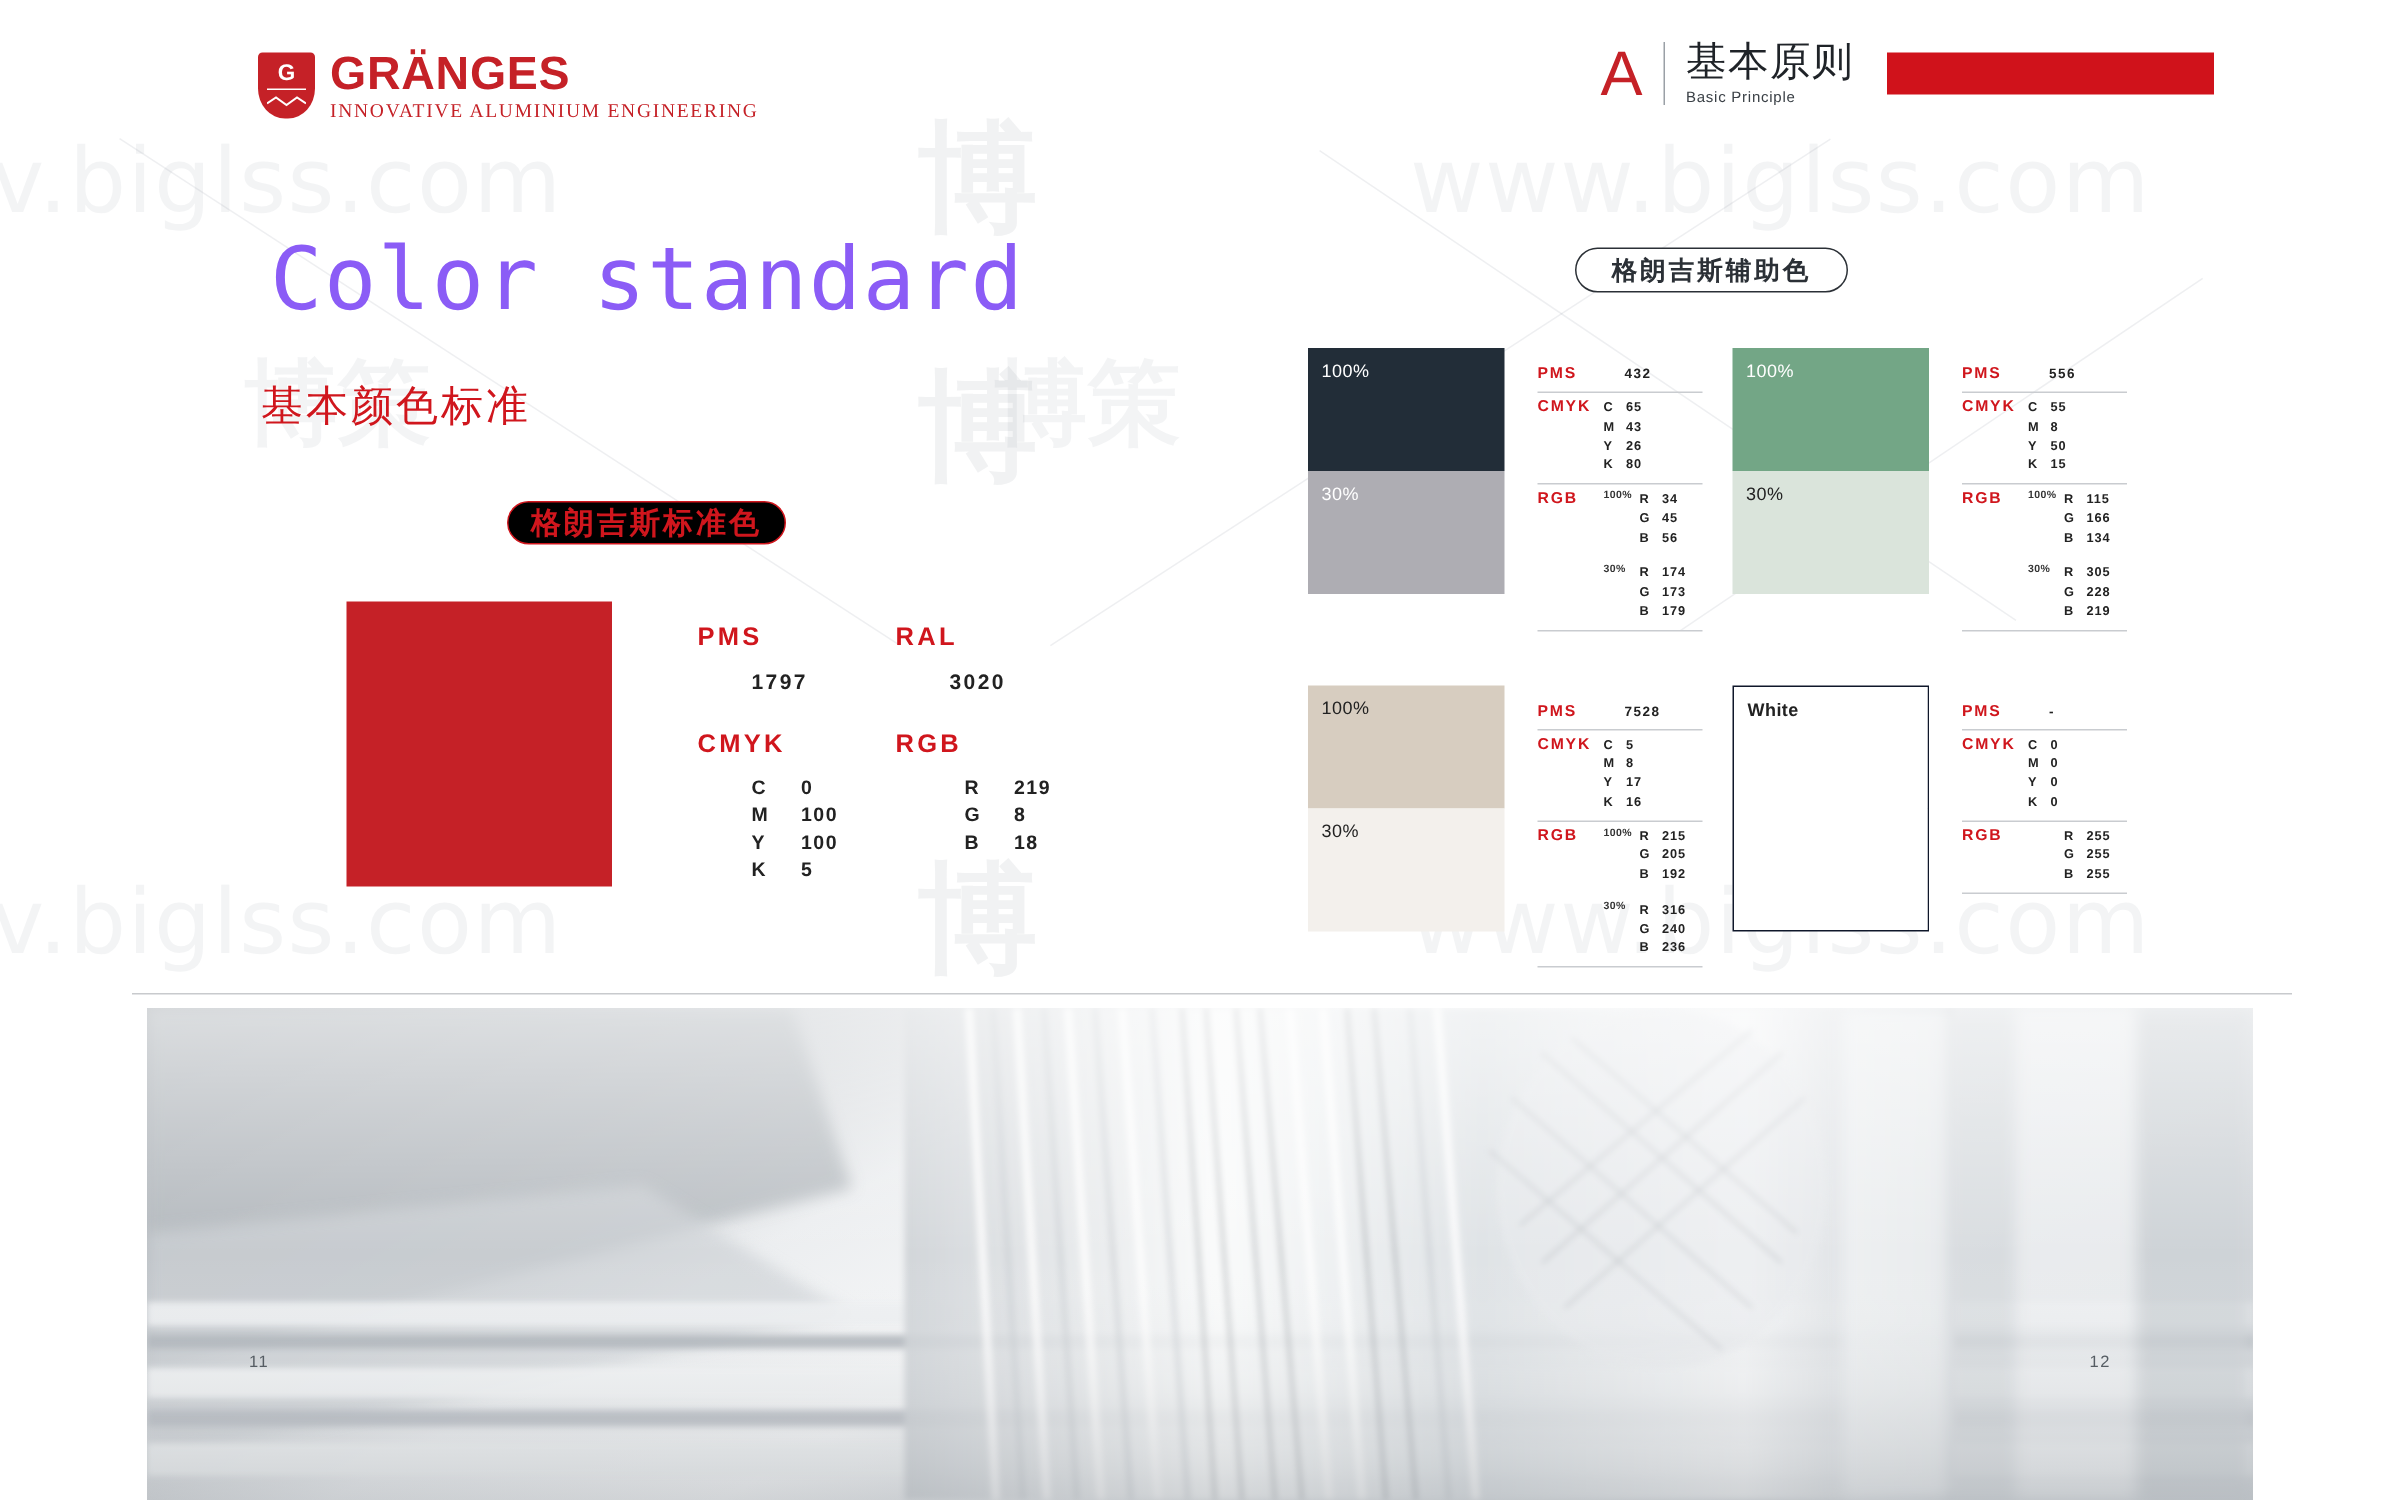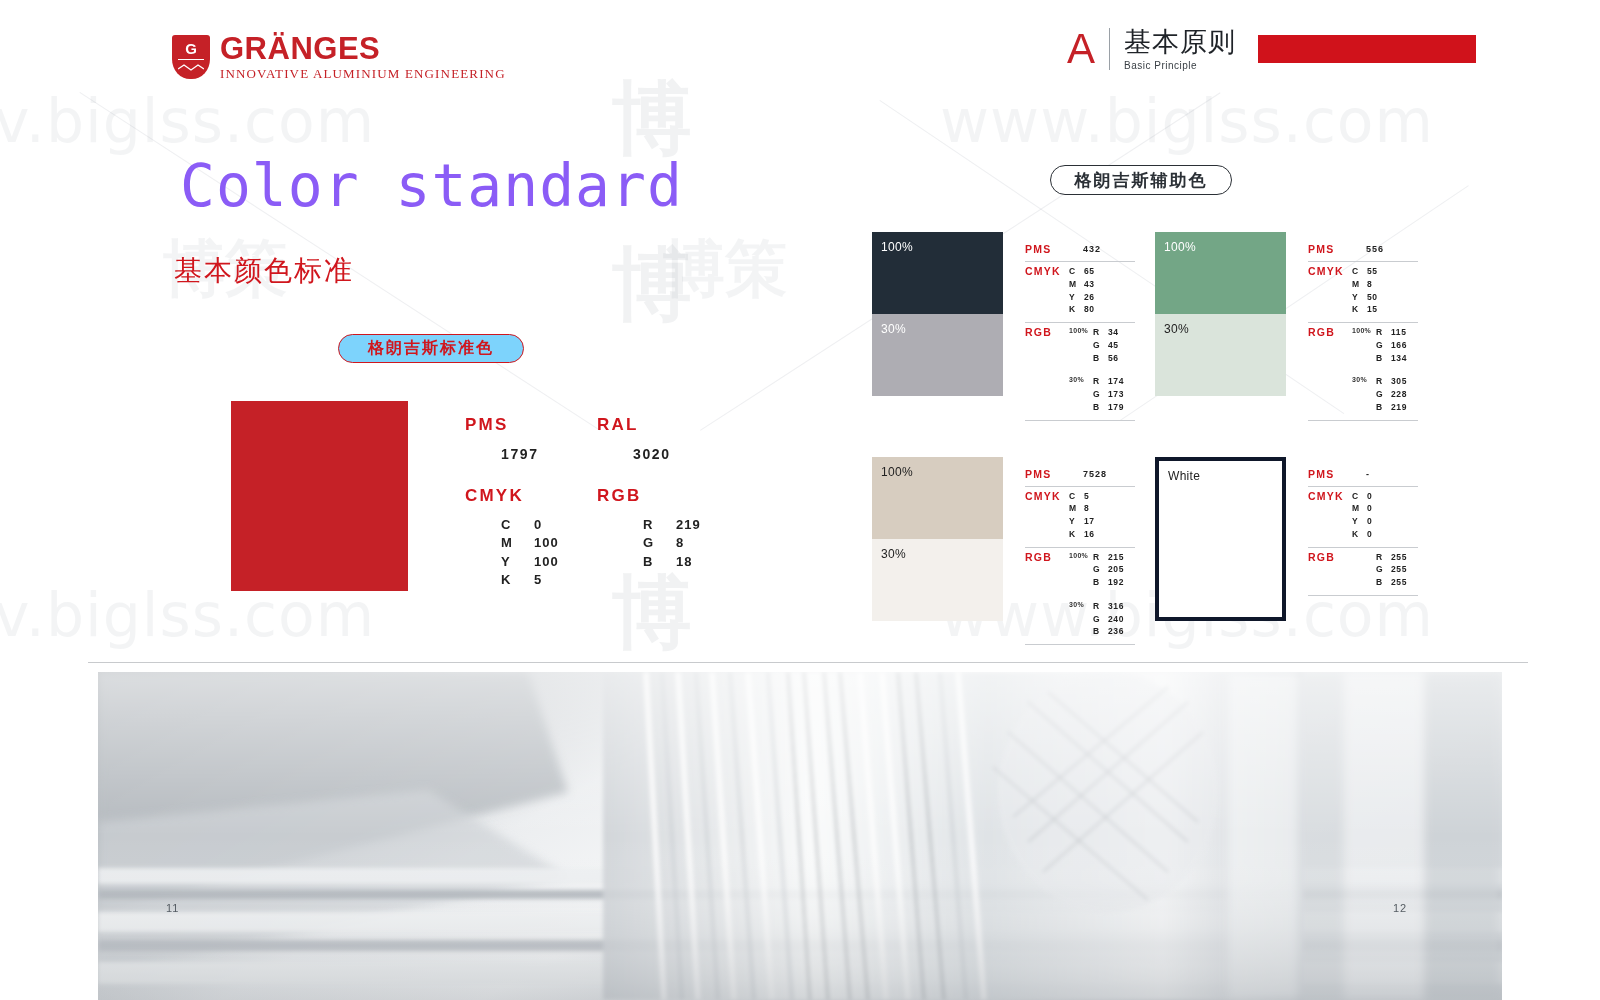--- a/index.html
+++ b/index.html
@@ -111,22 +111,22 @@
   .title-sub {
     position: absolute; left: 174px; top: 252px;
     font-family: "DejaVu Sans", sans-serif;
     font-size: 28px; color: #d0161d; letter-spacing: 2px; z-index: 5;
   }
 
   .pill {
     position: absolute; display: flex; align-items: center; justify-content: center;
     border: 1.4px solid #d0161d; border-radius: 18px;
     color: #d0161d; font-family: "DejaVu Sans", sans-serif;
-    font-size: 16px; font-weight: bold; letter-spacing: 2px;
-    background: #7dd3fc; z-index: 5;
+    font-size: 20px; font-weight: bold; letter-spacing: 2px;
+    background: #000000; z-index: 5;
   }
   #pill-primary { left: 338px; top: 334px; width: 186px; height: 29px; }
 
   .pill-dark {
     position: absolute; display: flex; align-items: center; justify-content: center;
     border: 1.4px solid #2b3036; border-radius: 18px;
     color: #2b3036; font-family: "DejaVu Sans", sans-serif;
     font-size: 17px; font-weight: bold; letter-spacing: 2px;
     background: #fff; z-index: 5;
   }
@@ -159,21 +159,21 @@
   .sp-rgb { margin-left: 46px; }
 
   
   .palette { position: absolute; left: 872px; top: 232px; z-index: 5; }
   .pal-row { display: flex; }
   .pal-row + .pal-row { margin-top: 36px; }
   .pal-cell { display: flex; }
   .pal-cell + .pal-cell { margin-left: 20px; }
 
   .sw { width: 131px; height: 164px; position: relative; flex: none; }
-  .sw.bordered { border: 4px solid #0f172a; }
+  .sw.bordered { border: 1px solid #0f172a; font-weight: bold; }
   .sw-top, .sw-bot { position: absolute; left: 0; right: 0; }
   .sw-top { top: 0; height: 50%; }
   .sw-bot { bottom: 0; height: 50%; }
   .sw-lbl {
     position: absolute; left: 9px; top: 8px;
     font-family: "Liberation Sans", sans-serif;
     font-size: 12px; letter-spacing: 0.3px;
   }
 
   .spec {

